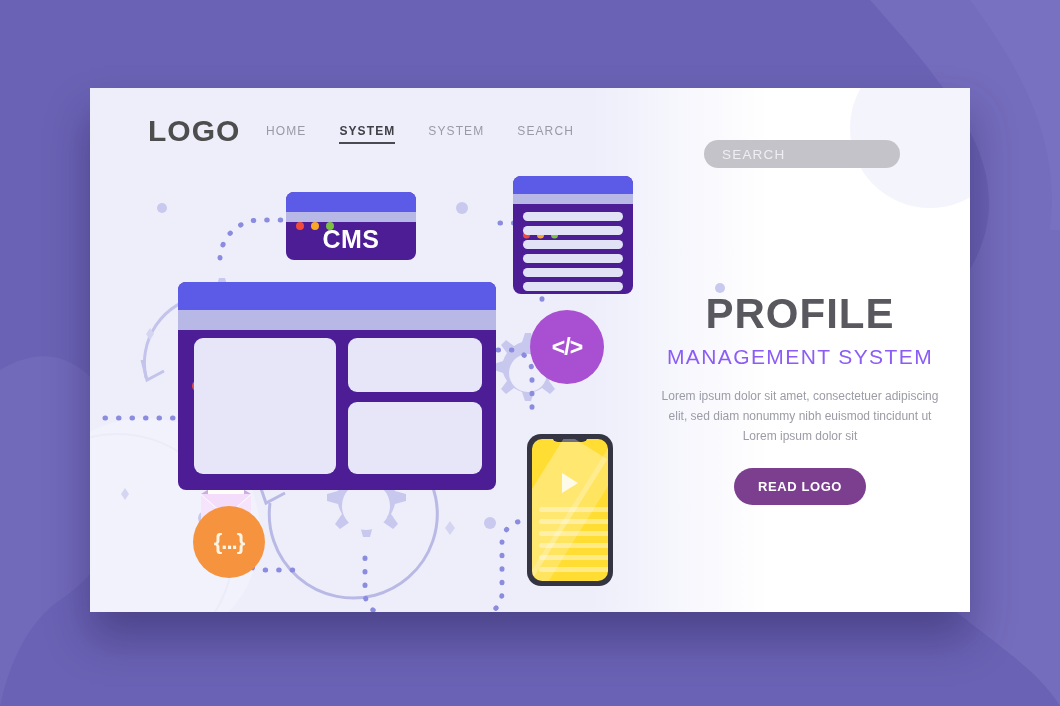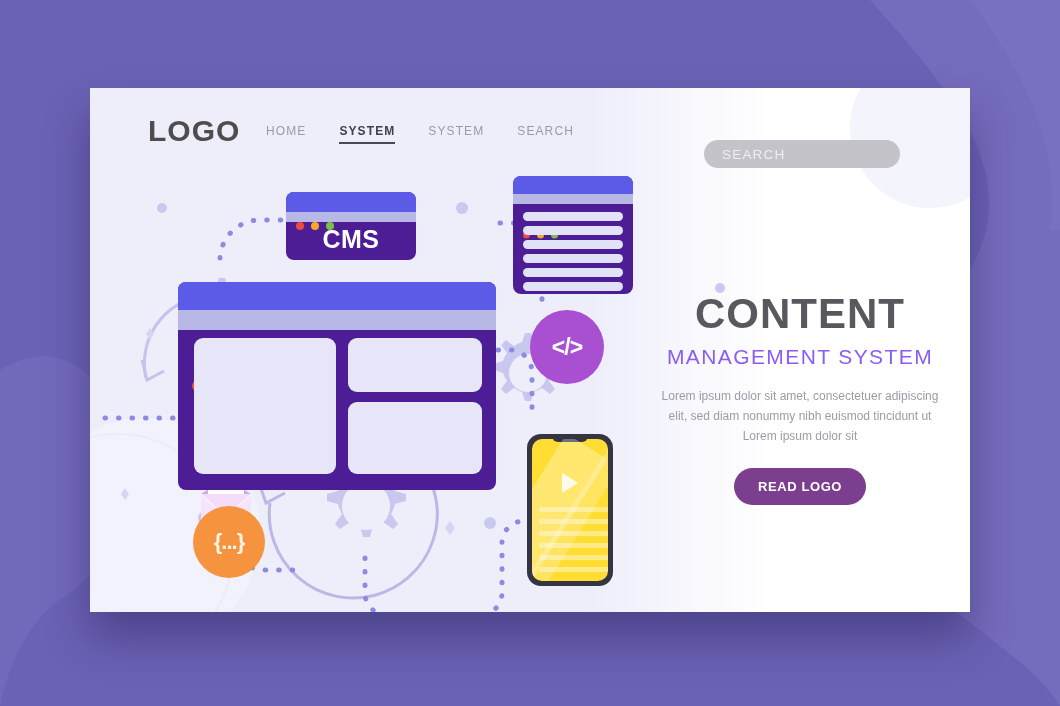--- a/index.html
+++ b/index.html
@@ -280,19 +280,19 @@
       <div class="phone-line" style="top:92px;"></div>
       <div class="phone-line" style="top:104px;"></div>
       <div class="phone-line" style="top:116px;"></div>
       <div class="phone-line" style="top:128px;"></div>
       <div class="phone-sheen"></div>
       <div class="phone-sheen2"></div>
     </div>
   </div>
 
   <div class="hero">
-    <div class="hero-title">CONTENT</div>
+    <div class="hero-title">PROFILE</div>
     <div class="hero-sub">MANAGEMENT SYSTEM</div>
     <div class="hero-body">Lorem ipsum dolor sit amet, consectetuer adipiscing elit, sed diam nonummy nibh euismod tincidunt ut Lorem ipsum dolor sit</div>
     <button class="read-more">READ LOGO</button>
   </div>
 
 </div>
 
 </body></html>

